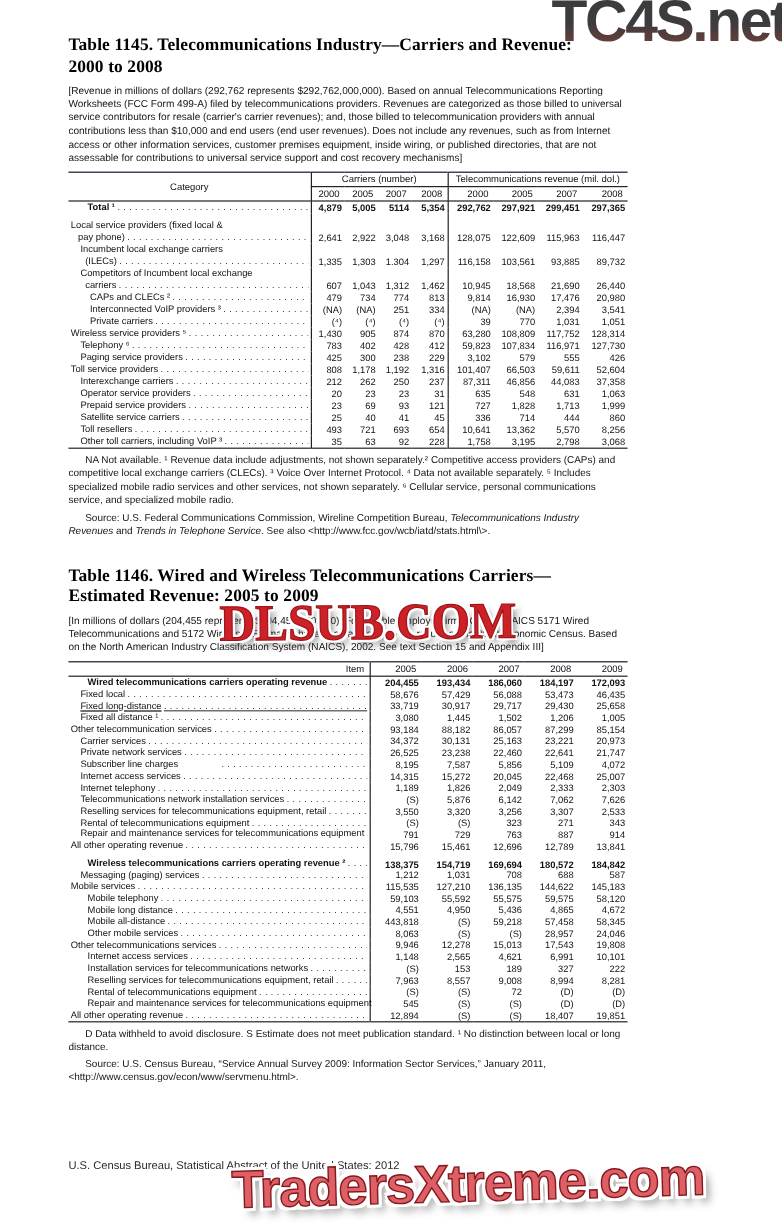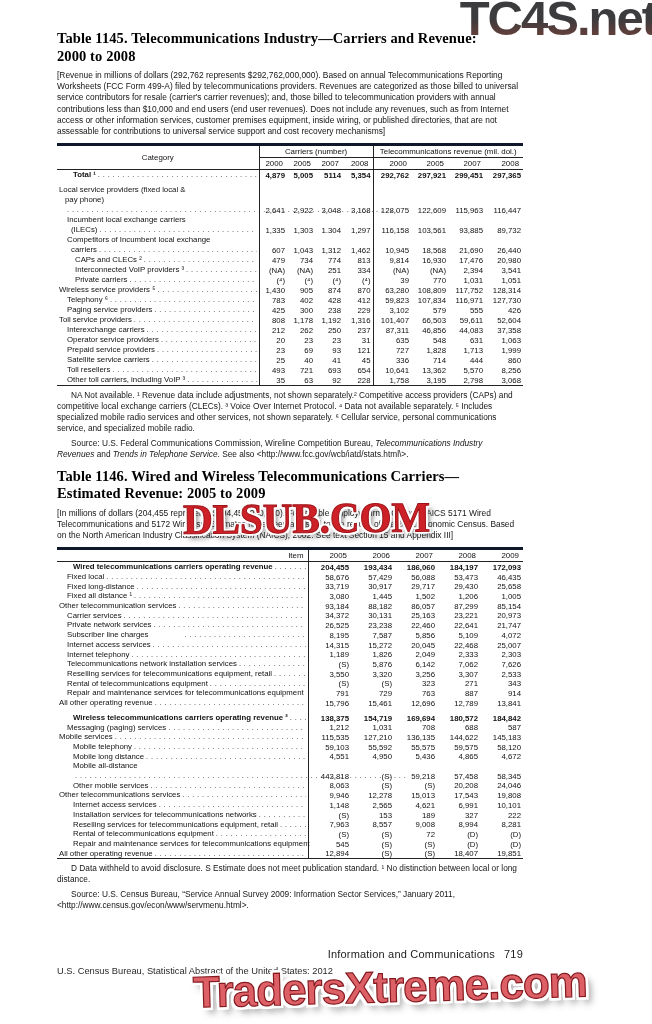--- a/index.html
+++ b/index.html
@@ -11,21 +11,21 @@
   h1.tbl-title{font-family:"Liberation Serif",serif;font-weight:700;font-size:14.5px;
        line-height:17.5px;margin:0 0 5px 0;color:#000;letter-spacing:.1px;}
 
   
   p.intro{font-size:8.4px;line-height:11.2px;margin:0 0 6px 0;color:#151515;width:462px;}
   p.fn{font-size:8.3px;line-height:10.9px;margin:4px 0 0 0;color:#151515;text-indent:14px;width:462px;}
   p.fn i{font-style:italic;}
 
   
   table.tbl{border-collapse:collapse;table-layout:fixed;width:466px;
-            border-top:3px solid #0f172a;margin:2px 0 0 0;}
+            border-top:1px solid #0f172a;margin:2px 0 0 0;}
   table.tbl th{font-weight:400;font-size:7.9px;padding:1px 2px;color:#111;}
   table.tbl td{font-size:7.8px;padding:0 2px;color:#111;}
   .vr{border-right:1px solid #222;}
   tr.yrs th{border-bottom:1.4px solid #222;text-align:right;padding-right:4px;}
   th.cath{text-align:center;vertical-align:middle;border-bottom:1.4px solid #222;font-size:8.2px;}
   th.grp{border-bottom:1px solid #222;text-align:center;font-size:8.2px;}
   th.itemh{border-bottom:1.4px solid #222;text-align:center;vertical-align:middle;font-size:8.2px;}
   td.cat{vertical-align:bottom;}
   td.num{text-align:right;vertical-align:bottom;padding-right:4px;white-space:nowrap;}
   .t1145{border-bottom:1.4px solid #222;}
@@ -121,21 +121,21 @@
             <td class="num">5114</td>
             <td class="num vr">5,354</td>
             <td class="num">292,762</td>
             <td class="num">297,921</td>
             <td class="num">299,451</td>
             <td class="num">297,365</td>
           </tr>
           <tr class=" gap">
             <td class="cat vr">
               <div class="l1" style="padding-left: 0px;">Local service providers (fixed local &amp;</div>
-              <div class="leader" style="padding-left: 6px; flex-direction: column;">
+              <div class="leader" style="padding-left: 6px;">
                 <span class="lt">pay phone)</span>
                 <span class="dots"></span>
               </div>
             </td>
             <td class="num">2,641</td>
             <td class="num">2,922</td>
             <td class="num">3,048</td>
             <td class="num vr">3,168</td>
             <td class="num">128,075</td>
             <td class="num">122,609</td>
@@ -383,21 +383,21 @@
             <td class="num">3,195</td>
             <td class="num">2,798</td>
             <td class="num">3,068</td>
           </tr>
         </tbody>
     </table>
 
     <p class="fn">NA Not available. ¹ Revenue data include adjustments, not shown separately.² Competitive access providers (CAPs) and competitive local exchange carriers (CLECs). ³ Voice Over Internet Protocol. ⁴ Data not available separately. ⁵ Includes specialized mobile radio services and other services, not shown separately. ⁶ Cellular service, personal communications service, and specialized mobile radio.</p>
     <p class="fn"><span>Source: U.S. Federal Communications Commission, Wireline Competition Bureau, </span><i>Telecommunications Industry Revenues</i><span> and </span><i>Trends in Telephone Service</i><span>. See also &lt;http://www.fcc.gov/wcb/iatd/stats.html\&gt;.</span></p>
 
-    <h1 class="tbl-title" style="margin-top:8px"><span>Table 1146. Wired and Wireless Telecommunications Carriers—</span><br><span>Estimated Revenue: 2005 to 2009</span></h1>
+    <h1 class="tbl-title" style="margin-top:24px"><span>Table 1146. Wired and Wireless Telecommunications Carriers—</span><br><span>Estimated Revenue: 2005 to 2009</span></h1>
 
     <p class="intro">[In millions of dollars (204,455 represents $204,455,000,000). For taxable employer firms. Covers NAICS 5171 Wired Telecommunications and 5172 Wireless. Estimates have been adjusted to the results of the 2002 Economic Census. Based on the North American Industry Classification  System (NAICS), 2002. See text Section 15 and Appendix III]</p>
 
     <table class="tbl t1146">
       <colgroup>
         <col style="width:251px">
         <col style="width:43px">
           <col style="width:43px">
           <col style="width:43px">
           <col style="width:43px">
@@ -435,21 +435,21 @@
               </div>
             </td>
             <td class="num">58,676</td>
             <td class="num">57,429</td>
             <td class="num">56,088</td>
             <td class="num">53,473</td>
             <td class="num">46,435</td>
           </tr>
           <tr class="">
             <td class="cat vr">
-              <div class="leader" style="padding-left: 8px;">
+              <div class="leader" style="padding-left: 8px; text-decoration: underline;">
                 <span class="lt">Fixed long-distance</span>
                 <span class="dots"></span>
               </div>
             </td>
             <td class="num">33,719</td>
             <td class="num">30,917</td>
             <td class="num">29,717</td>
             <td class="num">29,430</td>
             <td class="num">25,658</td>
           </tr>
@@ -669,42 +669,42 @@
               </div>
             </td>
             <td class="num">4,551</td>
             <td class="num">4,950</td>
             <td class="num">5,436</td>
             <td class="num">4,865</td>
             <td class="num">4,672</td>
           </tr>
           <tr class="">
             <td class="cat vr">
-              <div class="leader" style="padding-left: 14px; flex-direction: column;">
+              <div class="leader" style="padding-left: 14px;">
                 <span class="lt">Mobile all-distance</span>
                 <span class="dots"></span>
               </div>
             </td>
             <td class="num">443,818</td>
             <td class="num">(S)</td>
             <td class="num">59,218</td>
             <td class="num">57,458</td>
             <td class="num">58,345</td>
           </tr>
           <tr class="">
             <td class="cat vr">
               <div class="leader" style="padding-left: 14px;">
                 <span class="lt">Other mobile services</span>
                 <span class="dots"></span>
               </div>
             </td>
             <td class="num">8,063</td>
             <td class="num">(S)</td>
             <td class="num">(S)</td>
-            <td class="num">20,208</td>
+            <td class="num">28,957</td>
             <td class="num">24,046</td>
           </tr>
           <tr class="">
             <td class="cat vr">
               <div class="leader" style="padding-left: 0px;">
                 <span class="lt">Other telecommunications services</span>
                 <span class="dots"></span>
               </div>
             </td>
             <td class="num">9,946</td>
@@ -794,18 +794,17 @@
         </tbody>
     </table>
 
     <p class="fn">D Data withheld to avoid disclosure. S Estimate does not meet publication standard. ¹ No distinction between local or long distance.</p>
     <p class="fn">Source: U.S. Census Bureau,  “Service Annual Survey 2009: Information Sector Services,” January 2011, &lt;http://www.census.gov/econ/www/servmenu.html&gt;.</p>
 
   </div>
 
   <div class="wm-dlsub">DLSUB.COM</div>
 
-  <div class="foot-right"><span>Information and Communications</span><span class="pg">719</span></div>
   <div class="foot-left">U.S. Census Bureau, Statistical Abstract of the United States: 2012</div>
 
   <div class="wm-bottom">TradersXtreme.com</div>
 
 </div>
 
 </body></html>

